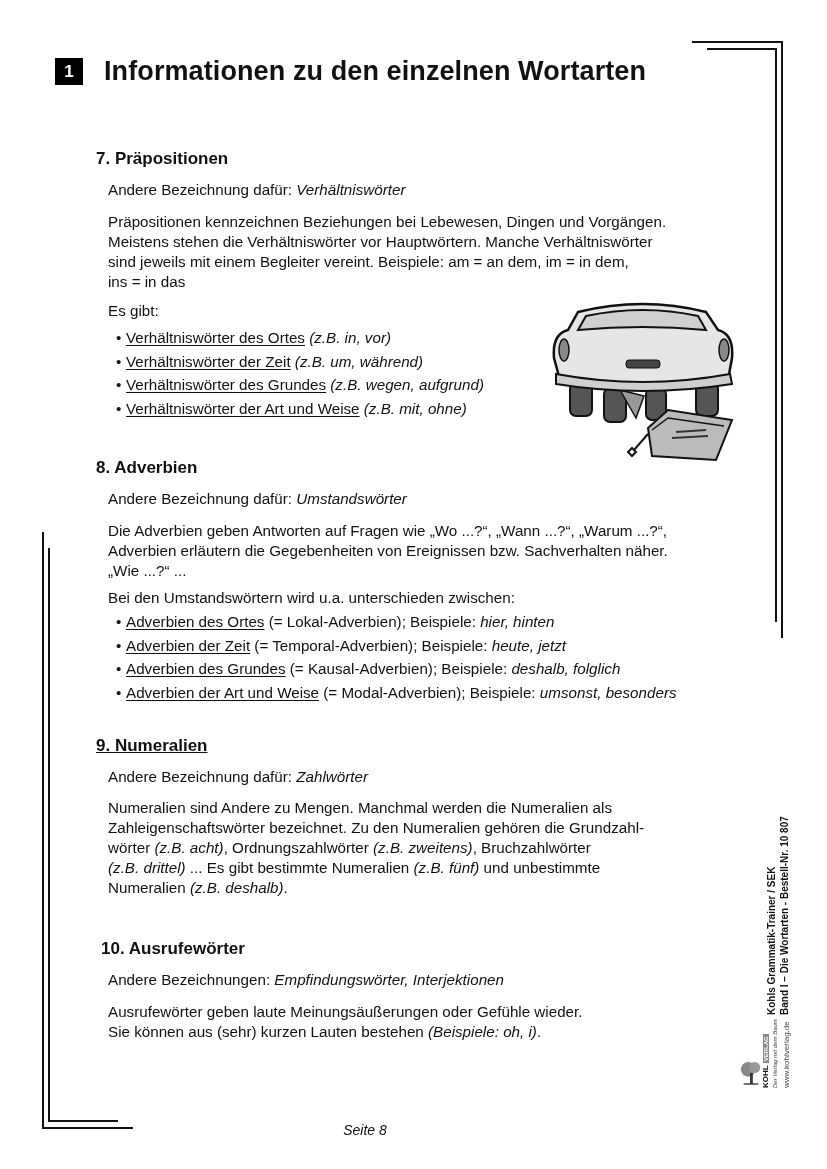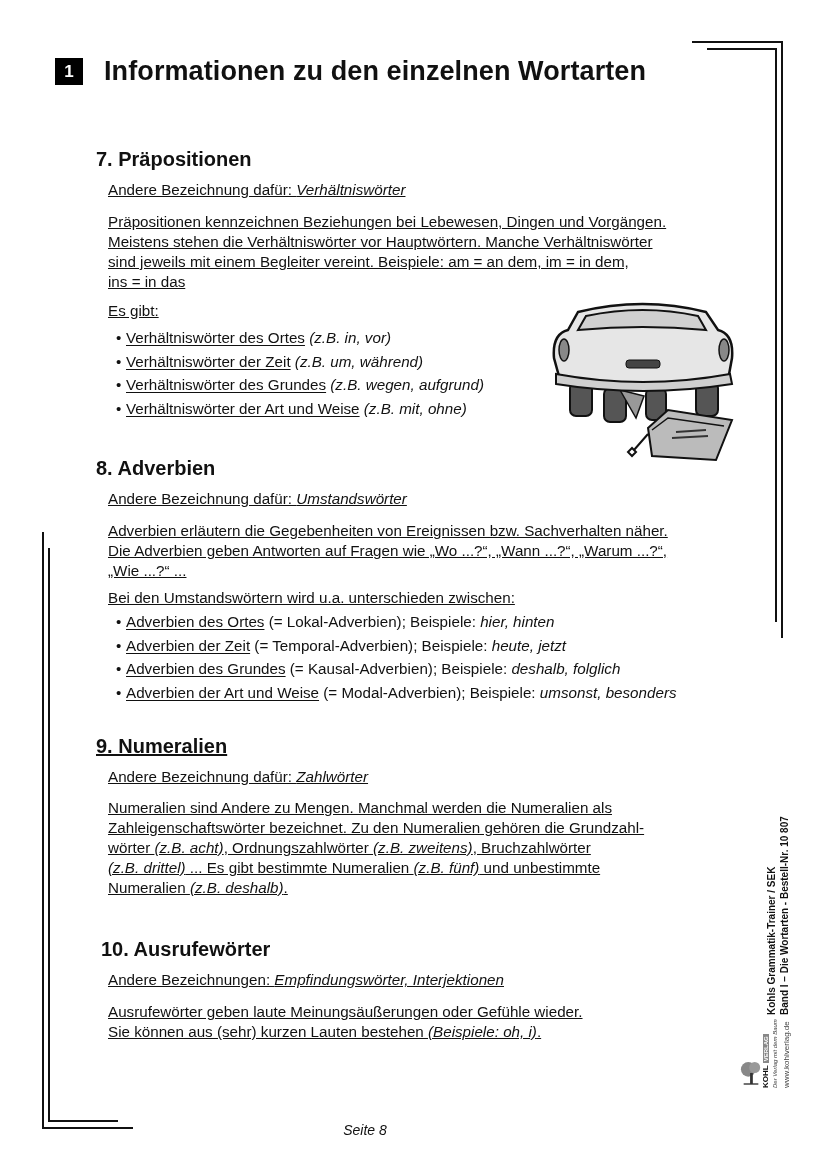--- a/index.html
+++ b/index.html
@@ -4,22 +4,22 @@
 <style>
   html, body { margin: 0; padding: 0; background: #ffffff; }
   body { width: 827px; height: 1169px; position: relative; overflow: hidden;
          font-family: "Liberation Sans", sans-serif; color: #111; }
   .frame-line { position: absolute; background: #111; }
   .title-box { position: absolute; left: 55px; top: 58px; width: 28px; height: 27px;
                background: #000; color: #fff; font-weight: bold; font-size: 17px;
                display: flex; align-items: center; justify-content: center; }
   .page-title { position: absolute; left: 104px; top: 58px; font-size: 27px; font-weight: bold;
                 letter-spacing: 0.1px; line-height: 27px; }
-  .section-heading { position: absolute; font-size: 20px; font-weight: bold; line-height: 18px; }
-  .text { position: absolute; font-size: 15.2px; line-height: 20px; text-decoration: underline; }
+  .section-heading { position: absolute; font-size: 17px; font-weight: bold; line-height: 18px; }
+  .text { position: absolute; font-size: 15.2px; line-height: 20px; }
   .text i, .i { font-style: italic; }
   .u { text-decoration: underline; text-underline-offset: 2px; }
   ul.bullets { position: absolute; margin: 0; padding: 0; list-style: none; font-size: 15.2px; line-height: 23.7px; }
   ul.bullets li::before { content: "\2022"; display: inline-block; width: 10px; margin-left: 10px; }
   .car { position: absolute; left: 548px; top: 300px; width: 190px; height: 165px; }
   .side-info { position: absolute; left: 738px; top: 760px; width: 60px; height: 330px; }
   .side-text { position: absolute; transform: rotate(-90deg); transform-origin: left top;
                font-size: 10px; font-weight: bold; white-space: nowrap; line-height: 11px; }
   .side-small { font-size: 8px; font-weight: normal; color: #444; }
   .footer { position: absolute; left: 0; width: 730px; top: 1122px; text-align: center;
@@ -82,22 +82,22 @@
   <path d="M128 132 L158 130 M124 138 L160 136" stroke="#333" stroke-width="2"></path>
 
   <path d="M86 150 L100 134 M84 148 l-4 4 l4 4 l4 -4 Z" fill="none" stroke="#111" stroke-width="2"></path>
 </svg>
 
 <div class="section-heading" style="left:96px;top:459px;">8. Adverbien</div>
 <div class="text" style="left:108px;top:489px;">
   <span>Andere Bezeichnung dafür: </span><i>Umstandswörter</i>
 </div>
 <div class="text" style="left:108px;top:521px;">
+  <div>Die Adverbien geben Antworten auf Fragen wie „Wo ...?“, „Wann ...?“, „Warum ...?“,</div>
   <div>Adverbien erläutern die Gegebenheiten von Ereignissen bzw. Sachverhalten näher.</div>
-  <div>Die Adverbien geben Antworten auf Fragen wie „Wo ...?“, „Wann ...?“, „Warum ...?“,</div>
   <div>„Wie ...?“ ...</div>
 </div>
 <div class="text" style="left:108px;top:588px;">Bei den Umstandswörtern wird u.a. unterschieden zwischen:</div>
 <ul class="bullets" style="left:106px;top:610px;">
   <li><span class="u">Adverbien des Ortes</span><span> (= Lokal-Adverbien); Beispiele: </span><i>hier, hinten</i></li>
   <li><span class="u">Adverbien der Zeit</span><span> (= Temporal-Adverbien); Beispiele: </span><i>heute, jetzt</i></li>
   <li><span class="u">Adverbien des Grundes</span><span> (= Kausal-Adverbien); Beispiele: </span><i>deshalb, folglich</i></li>
   <li><span class="u">Adverbien der Art und Weise</span><span> (= Modal-Adverbien); Beispiele: </span><i>umsonst, besonders</i></li>
 </ul>
 

